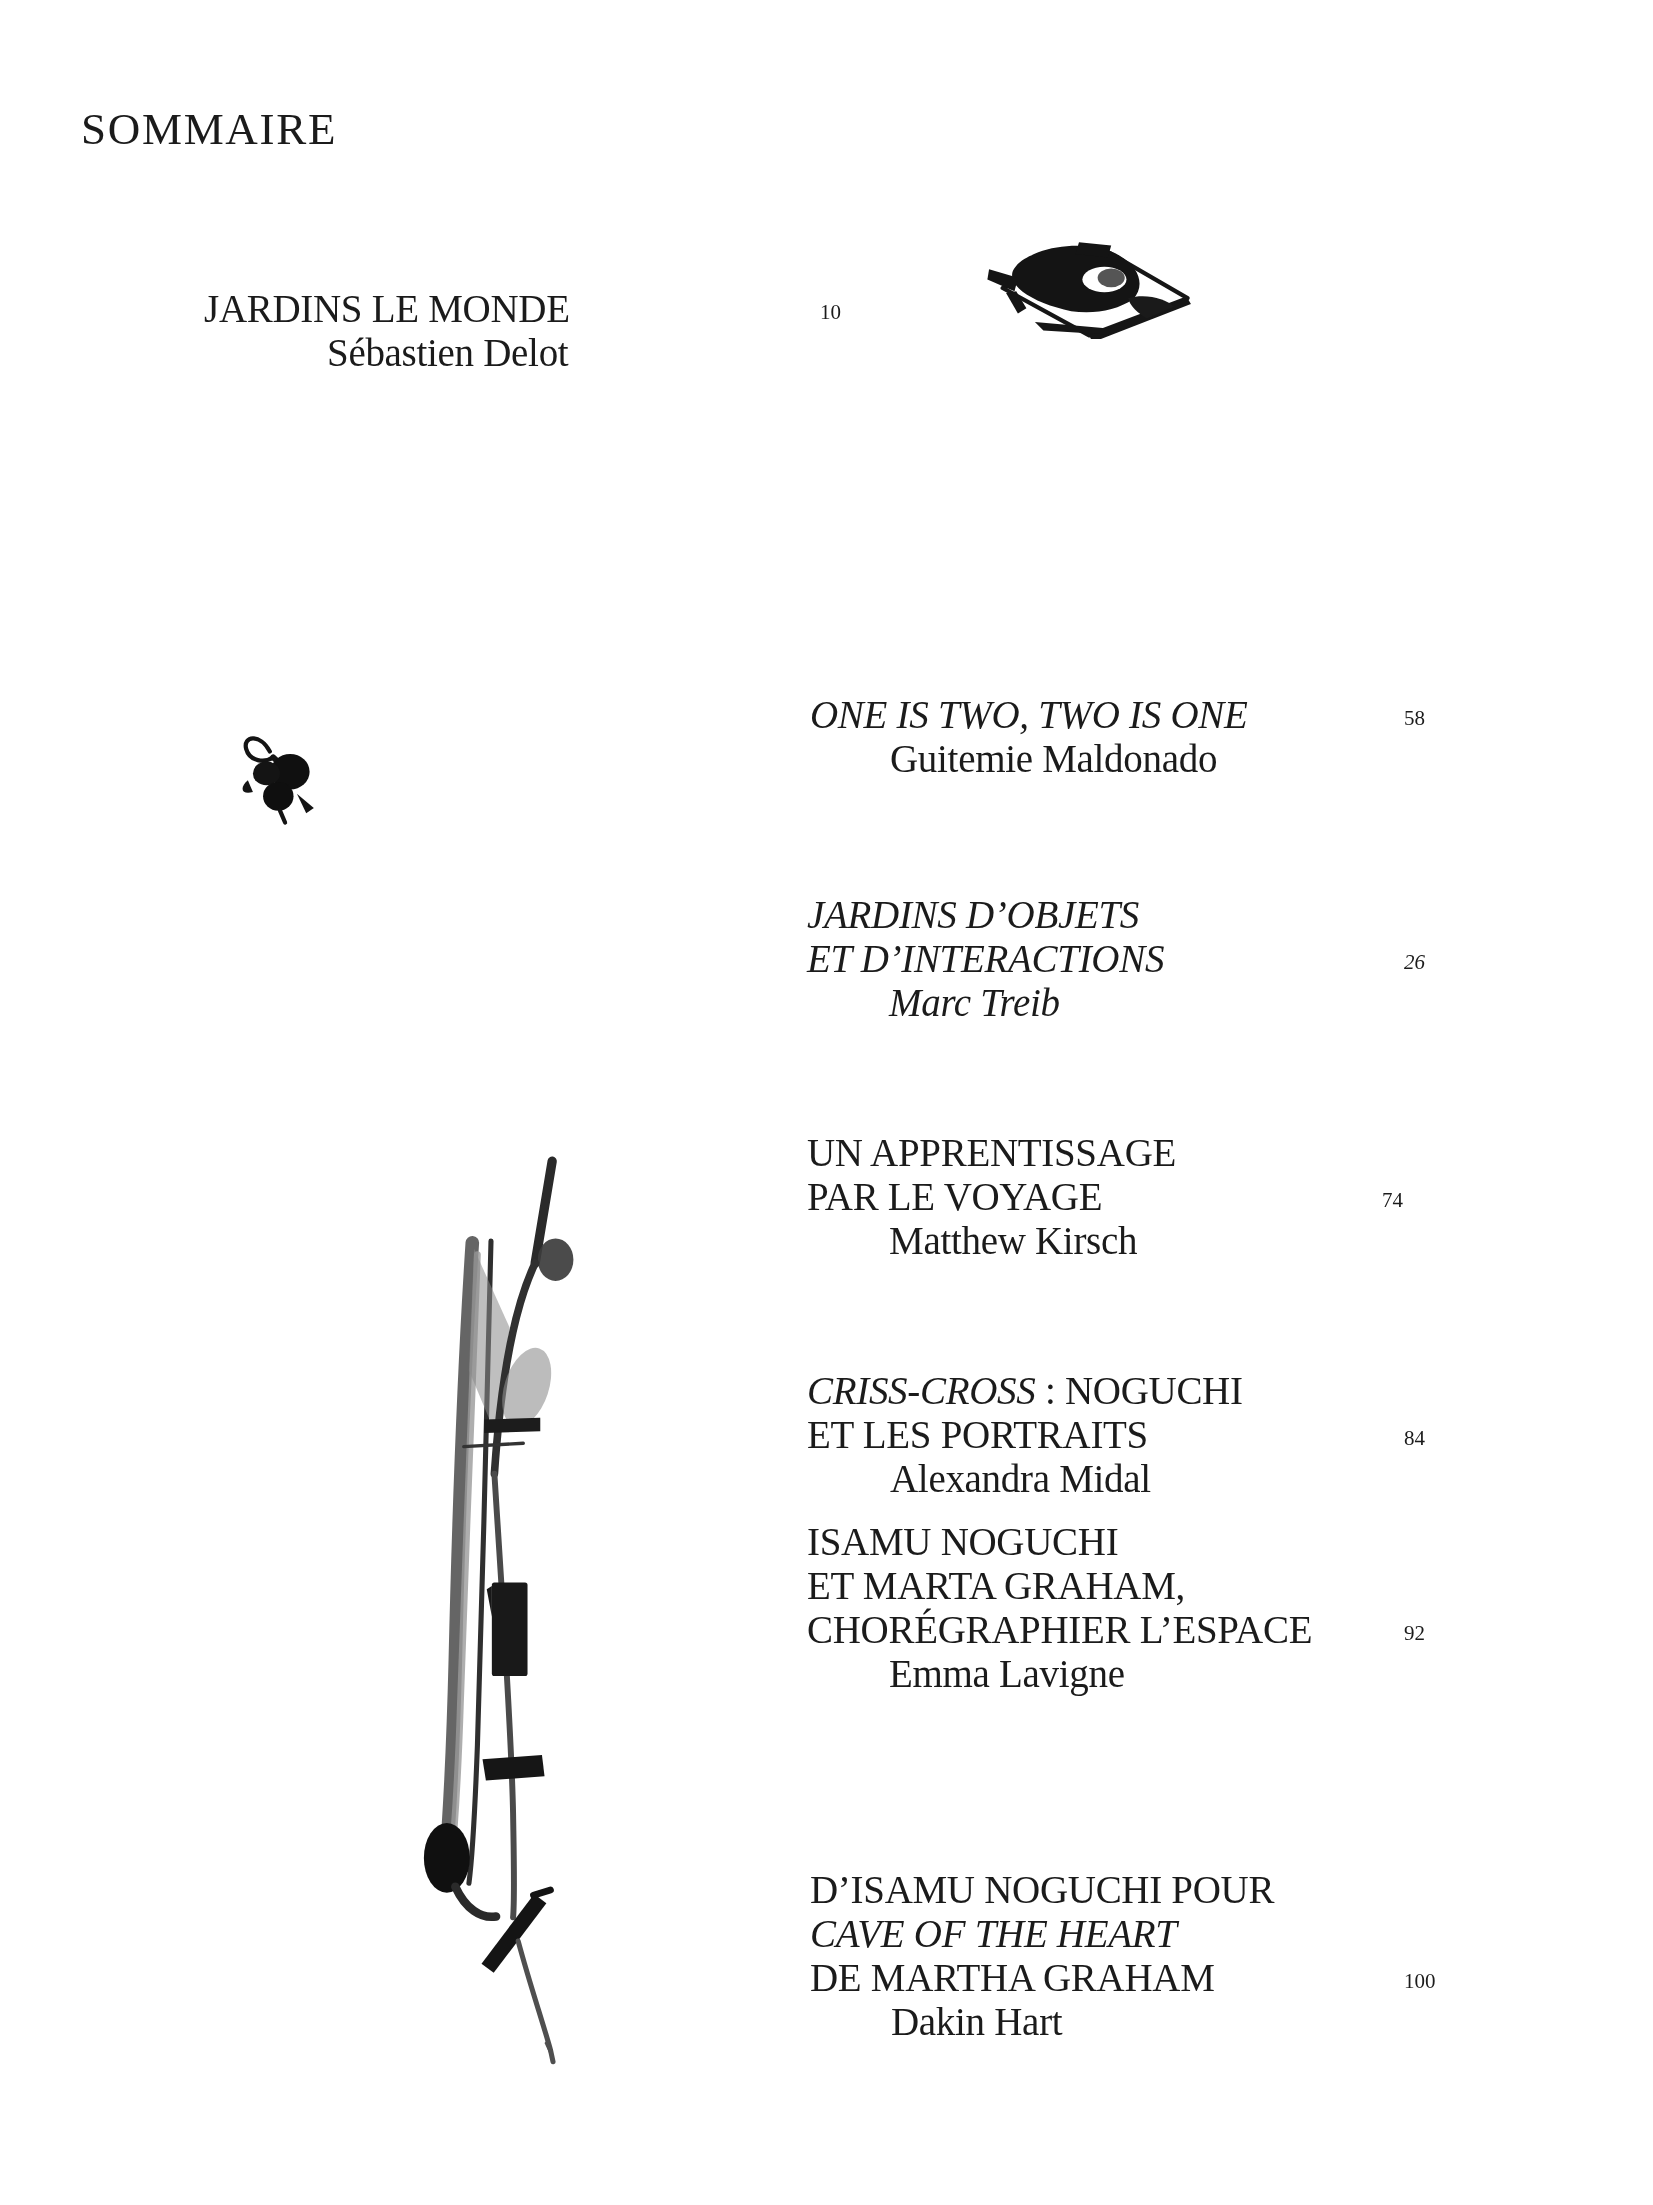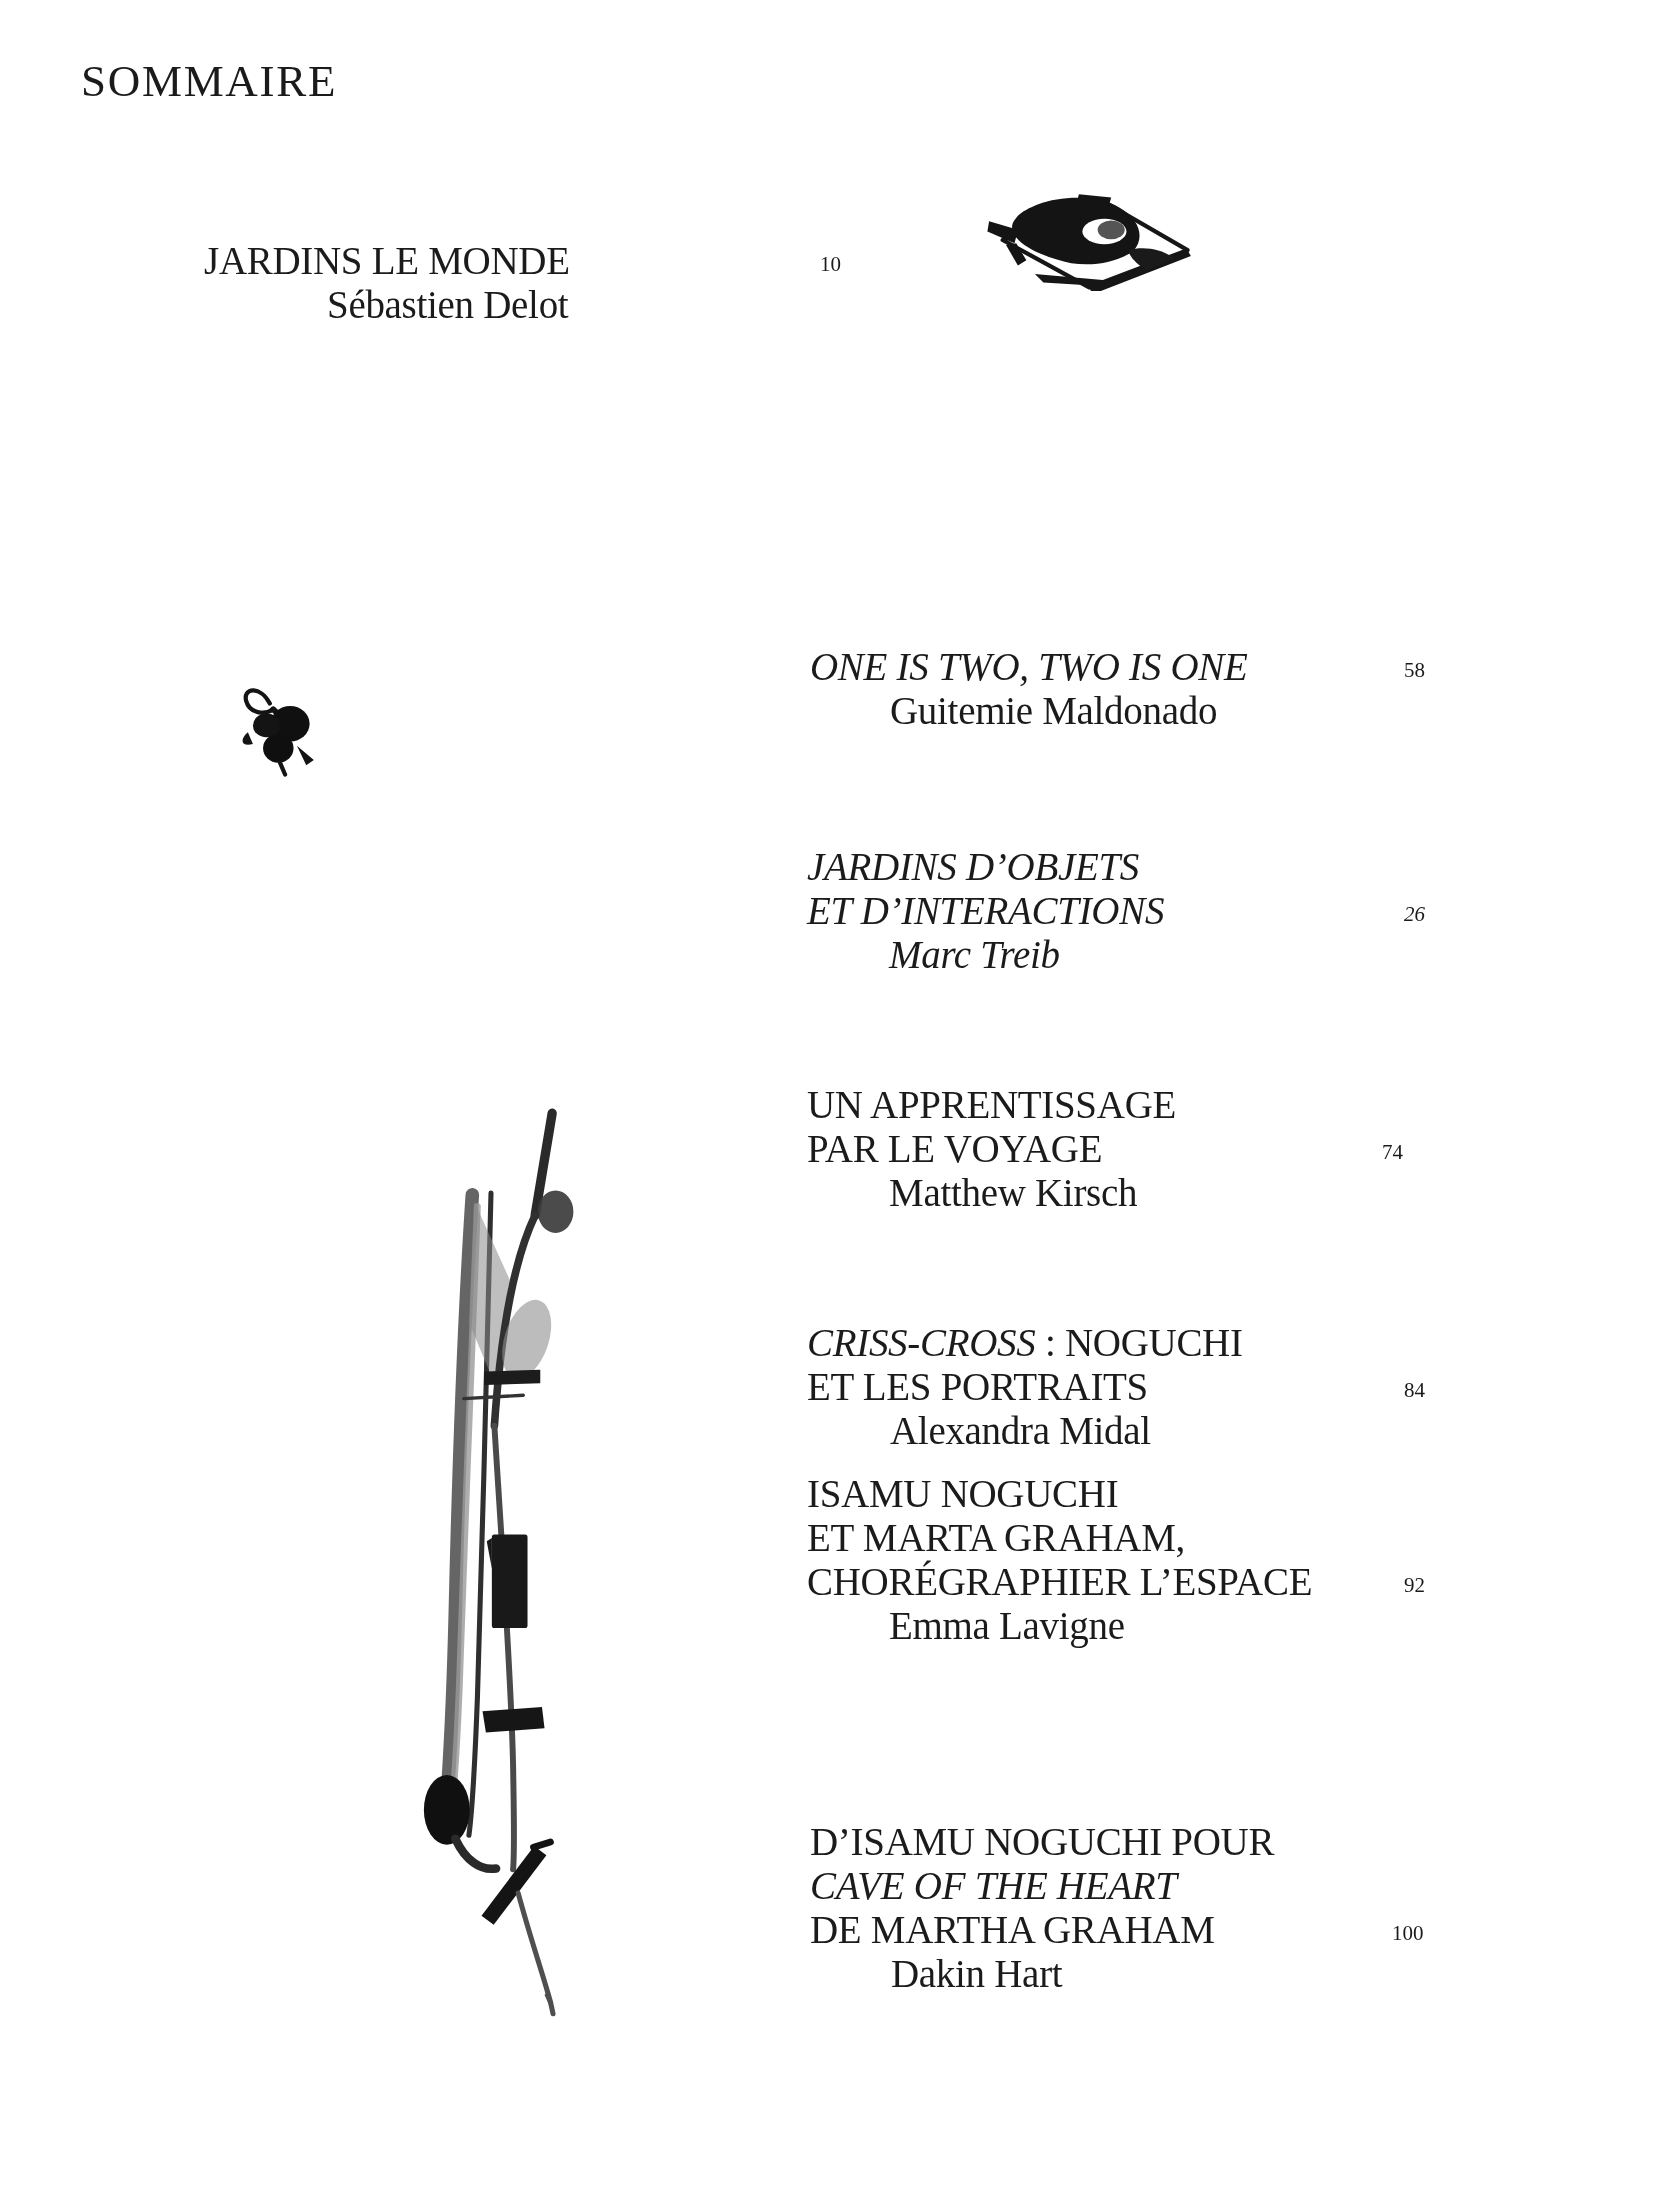--- a/index.html
+++ b/index.html
@@ -1,20 +1,20 @@
 <!DOCTYPE html>
 <html style="font-size:13.6px"><head>
 <meta charset="utf-8">
 <style>
   html,body{margin:0;padding:0;}
   body{
     width:1654px;height:2205px;background:#ffffff;position:relative;
     font-family:"Liberation Serif", serif;color:#1b1b1b;overflow:hidden;
   }
-  .page{position:absolute;inset:0;}
+  .page{position:absolute;inset:0;margin-top:48px;}
   .page-title{
     position:absolute;left:81px;top:56px;margin:0;
     font-size:45px;font-weight:400;letter-spacing:1.7px;line-height:1.15;
     color:#1b1b1b;
   }
   .entry{
     position:absolute;font-size:39px;line-height:44px;
     white-space:nowrap;letter-spacing:-0.3px;
   }
   .t-line{position:relative;}
@@ -138,19 +138,19 @@
           <div class="t-line"><span class="seg">ET MARTA GRAHAM,</span></div>
           <div class="t-line"><span class="seg">CHORÉGRAPHIER L’ESPACE</span><span class="pagenum" style="left: 597px;">92</span></div>
         </div>
     <div class="author" style="margin-left: 82px;">Emma Lavigne</div>
   </div>
 
   <div class="entry" style="left: 810px; top: 1820px;">
     <div class="lines">
           <div class="t-line"><span class="seg">D’ISAMU NOGUCHI POUR</span></div>
           <div class="t-line"><span class="seg it">CAVE OF THE HEART</span></div>
-          <div class="t-line"><span class="seg">DE MARTHA GRAHAM</span><span class="pagenum" style="left: 582px;">100</span></div>
+          <div class="t-line"><span class="seg">DE MARTHA GRAHAM</span><span class="pagenum" style="left: 594px;">100</span></div>
         </div>
     <div class="author" style="margin-left: 81px;">Dakin Hart</div>
   </div>
 </div>
 </div>
 
 
 </body></html>

